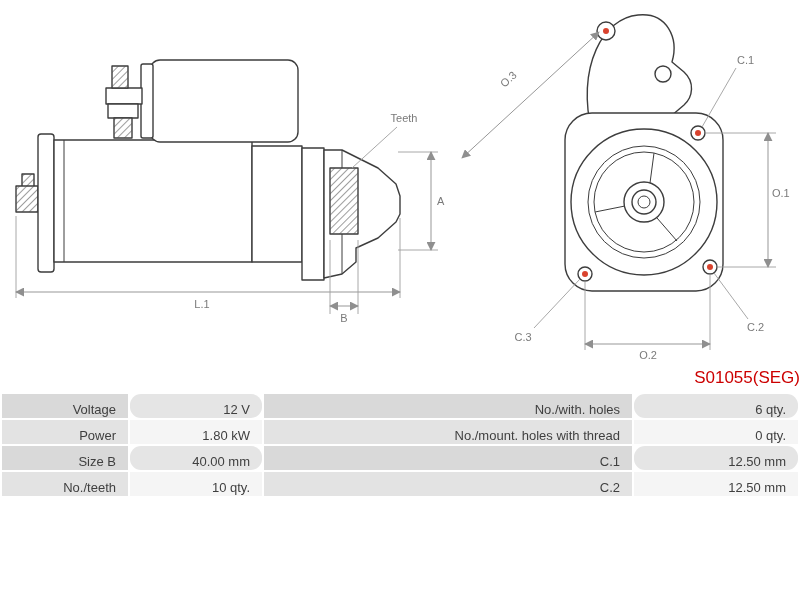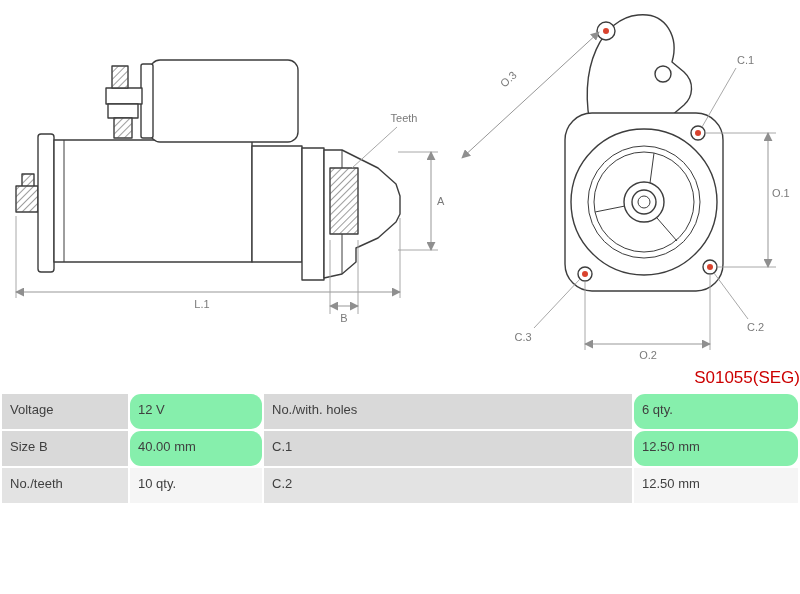--- a/index.html
+++ b/index.html
@@ -29,30 +29,30 @@
     text-align: right;
   }
 
   table.specs {
     width: 800px;
     border-collapse: separate;
     border-spacing: 2px;
     table-layout: fixed;
   }
   table.specs td {
-    padding: 8px 12px 12px 8px;
+    padding: 8px 12px 1px 8px;
     font-size: 13px;
     color: #3f3f3f;
-    text-align: left;
+    text-align: right;
     white-space: nowrap;
     overflow: hidden;
     vertical-align: middle;
   }
   tr.odd  td.lbl { background: #d9d9d9; }
-  tr.odd  td.val { background: #86efac; border-radius: 11px; }
+  tr.odd  td.val { background: #e5e5e5; border-radius: 11px; }
   tr.even td.lbl { background: #e3e3e3; }
   tr.even td.val { background: #f5f5f5; }
 </style>
 </head>
 <body>
 
 <div class="diagram-area">
   <svg width="800" height="362" viewBox="0 0 800 362">
     <defs>
       <pattern id="hatch" width="5" height="5" patternUnits="userSpaceOnUse" patternTransform="rotate(45)">
@@ -183,20 +183,26 @@
       <col style="width:368px">
       <col style="width:164px">
   </colgroup>
   <tbody>
     <tr class="odd">
       <td class="lbl">Voltage</td>
       <td class="val">12 V</td>
       <td class="lbl">No./with. holes</td>
       <td class="val">6 qty.</td>
     </tr>
+    <tr class="even">
+      <td class="lbl">Power</td>
+      <td class="val">1.80 kW</td>
+      <td class="lbl">No./mount. holes with thread</td>
+      <td class="val">0 qty.</td>
+    </tr>
     <tr class="odd">
       <td class="lbl">Size B</td>
       <td class="val">40.00 mm</td>
       <td class="lbl">C.1</td>
       <td class="val">12.50 mm</td>
     </tr>
     <tr class="even">
       <td class="lbl">No./teeth</td>
       <td class="val">10 qty.</td>
       <td class="lbl">C.2</td>

